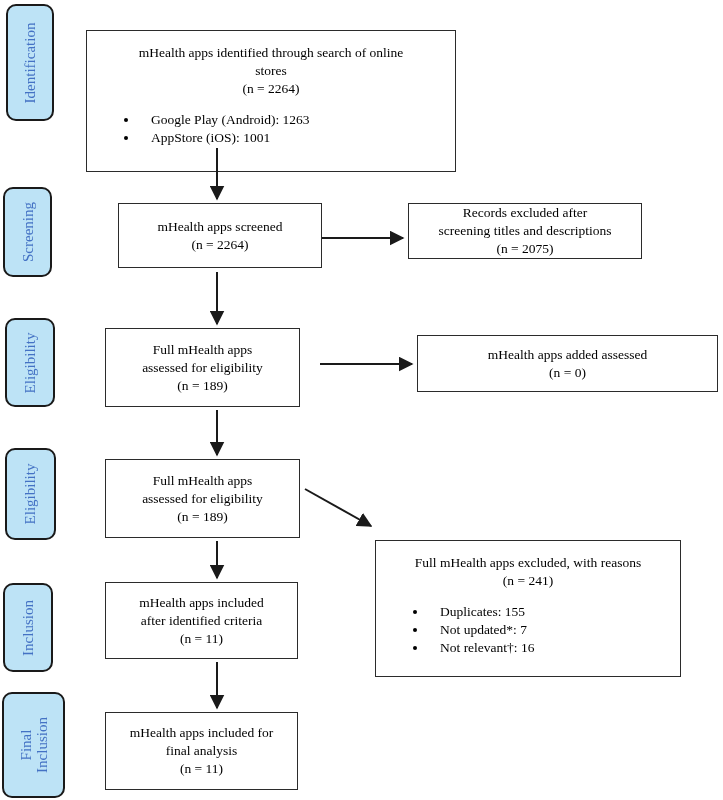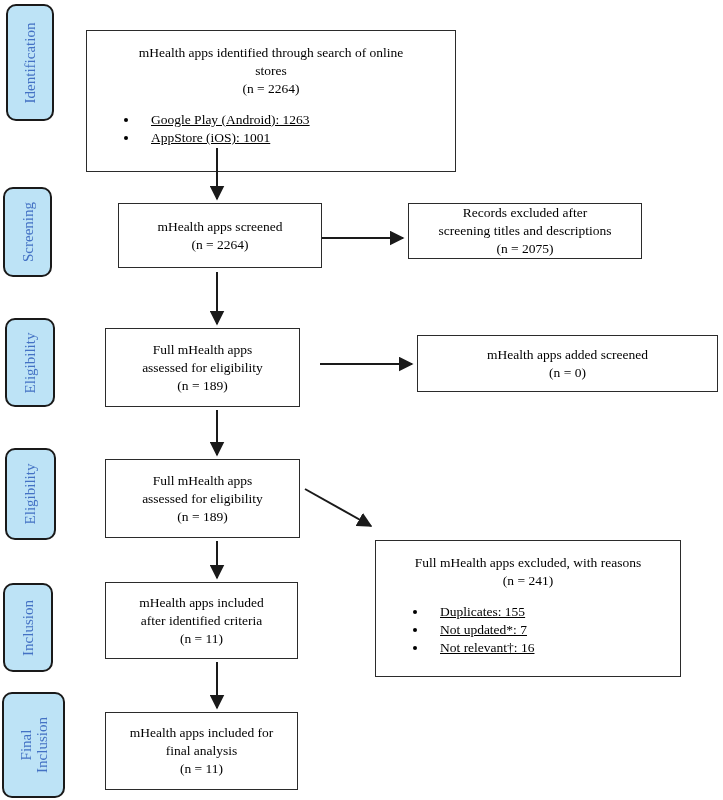--- a/index.html
+++ b/index.html
@@ -69,21 +69,21 @@
   #box-manually       { left: 417px; top: 335px; width: 301px; height: 57px; }
   #box-excluded       { left: 375px; top: 540px; width: 306px; height: 137px; }
 
   ul.bullets {
     list-style: disc;
     list-style-position: outside;
     text-align: left;
     margin: 13px 0 0 0;
     padding-left: 52px;
   }
-  ul.bullets li { padding-left: 12px; text-decoration: underline; }
+  ul.bullets li { padding-left: 12px; }
 
   
   svg.arrows {
     position: absolute;
     left: 0; top: 0;
     pointer-events: none;
   }
   svg.arrows line { stroke: #1a1a1a; stroke-width: 2; }
 </style>
 </head>
@@ -152,21 +152,21 @@
     <div>(n = 11)</div>
   </div>
 
   <div class="node" id="box-records">
     <div>Records excluded after</div>
     <div>screening titles and descriptions</div>
     <div>(n = 2075)</div>
   </div>
 
   <div class="node" id="box-manually">
-    <div>mHealth apps added screened</div>
+    <div>mHealth apps added assessed</div>
     <div>(n = 0)</div>
   </div>
 
   <div class="node top-align" id="box-excluded">
     <div>Full mHealth apps excluded, with reasons</div>
     <div>(n = 241)</div>
     <ul class="bullets">
       <li>Duplicates: 155</li>
       <li>Not updated*: 7</li>
       <li>Not relevant†: 16</li>

